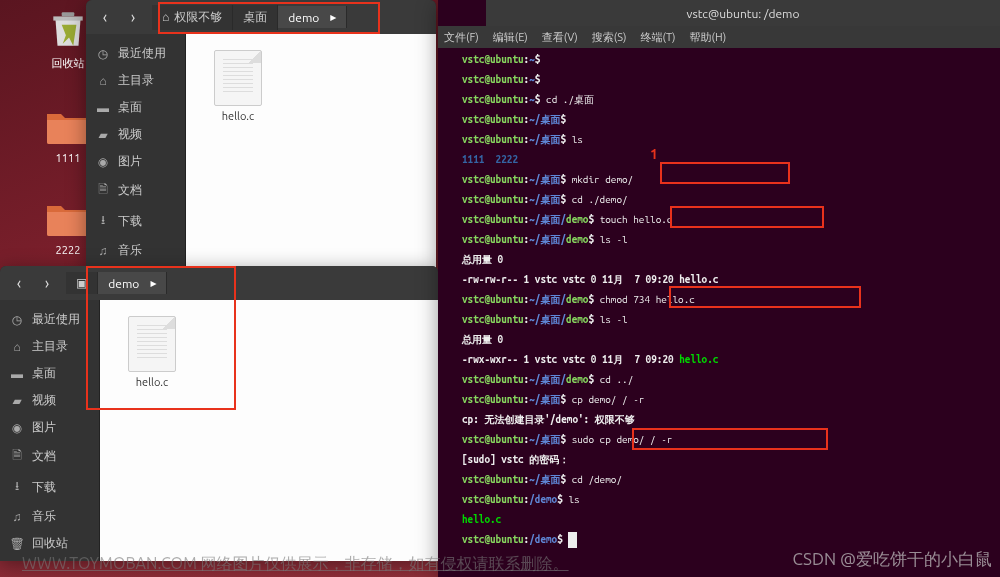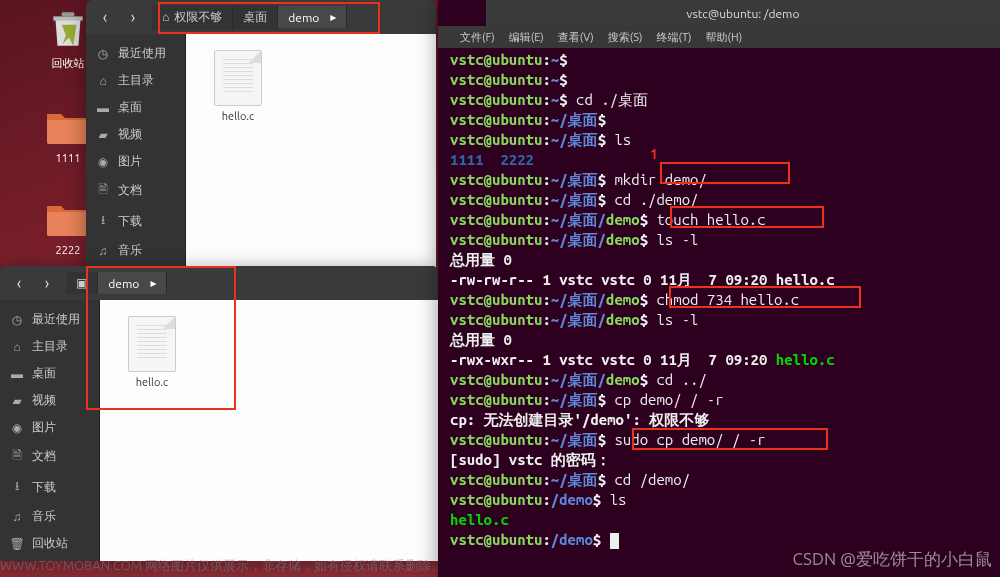--- a/index.html
+++ b/index.html
@@ -27,36 +27,36 @@
 .fm-content { flex: 1; background: #fdfdfd; padding: 16px; display: flex; align-items: flex-start; }
 .file-tile { text-align: center; width: 72px; }
 .file-icon { width: 48px; height: 56px; margin: 0 auto 4px; background: #f5f5f5; border: 1px solid #ccc; border-radius: 2px; position: relative; }
 .file-icon::before { content: ""; position: absolute; top: 8px; left: 8px; right: 8px; height: 36px; background: repeating-linear-gradient(#ddd 0, #ddd 1px, transparent 1px, transparent 4px); }
 .file-icon::after { content: ""; position: absolute; top: 0; right: 0; width: 12px; height: 12px; background: linear-gradient(135deg, transparent 48%, #ddd 50%); }
 .file-label { font-size: 11px; color: #333; }
 
 
 .term-window { position: absolute; left: 438px; top: 0; right: 0; height: 577px; background: #2c001e; box-shadow: 0 4px 20px rgba(0,0,0,0.4); }
 .term-title { height: 26px; background: #3a3a3a; color: #ddd; display: flex; align-items: center; justify-content: center; font-size: 12px; position: relative; margin-left: 48px; }
-.term-menu { height: 22px; background: #383838; display: flex; align-items: center; gap: 14px; padding: 0 22px; color: #ccc; font-size: 11px; }
+.term-menu { height: 22px; background: #383838; display: flex; align-items: center; gap: 14px; padding: 0 6px; color: #ccc; font-size: 11px; }
 .term-menu span { cursor: pointer; }
-.term-body { padding: 2px 12px; font-family: "Ubuntu Mono", "Noto Sans Mono CJK", monospace; font-size: 15px; line-height: 20px; color: #eee; white-space: pre; }
+.term-body { padding: 2px 24px; font-family: "Ubuntu Mono", "Noto Sans Mono CJK", monospace; font-size: 10px; line-height: 20px; color: #eee; white-space: pre; }
 .g { color: #87d75f; font-weight: bold; }
 .w { color: #eeeeee; font-weight: bold; }
 .b { color: #5f87d7; font-weight: bold; }
 .cy { color: #3465a4; font-weight: bold; }
 .gr2 { color: #00d700; font-weight: bold; }
 .cursor { display: inline-block; width: 9px; height: 16px; background: #eee; vertical-align: middle; }
 
 
 .annot { position: absolute; border: 2px solid #e8321c; pointer-events: none; }
 .annot-label { position: absolute; color: #e8321c; font-size: 14px; font-weight: bold; pointer-events: none; }
 
 
-.watermark-bottom { position: absolute; bottom: 2px; left: 0; color: rgba(120,120,120,0.6); font-size: 13px; }
+.watermark-bottom { position: absolute; bottom: 2px; left: 22px; color: rgba(120,120,120,0.6); font-size: 16px; text-decoration: underline; }
 .watermark-csdn { position: absolute; bottom: 6px; right: 8px; color: rgba(200,200,200,0.7); font-size: 17px; }
 </style>
 </head>
 <body>
 
 <div class="desktop">
   <div class="desktop-icon" style="left:38px; top:8px;">
     <svg class="trash-svg" viewBox="0 0 40 40">
         <path fill="#ddd" d="M8 10h24l-2 26H10z"></path>
         <path fill="#bbb" d="M6 8h28v4H6z"></path>

